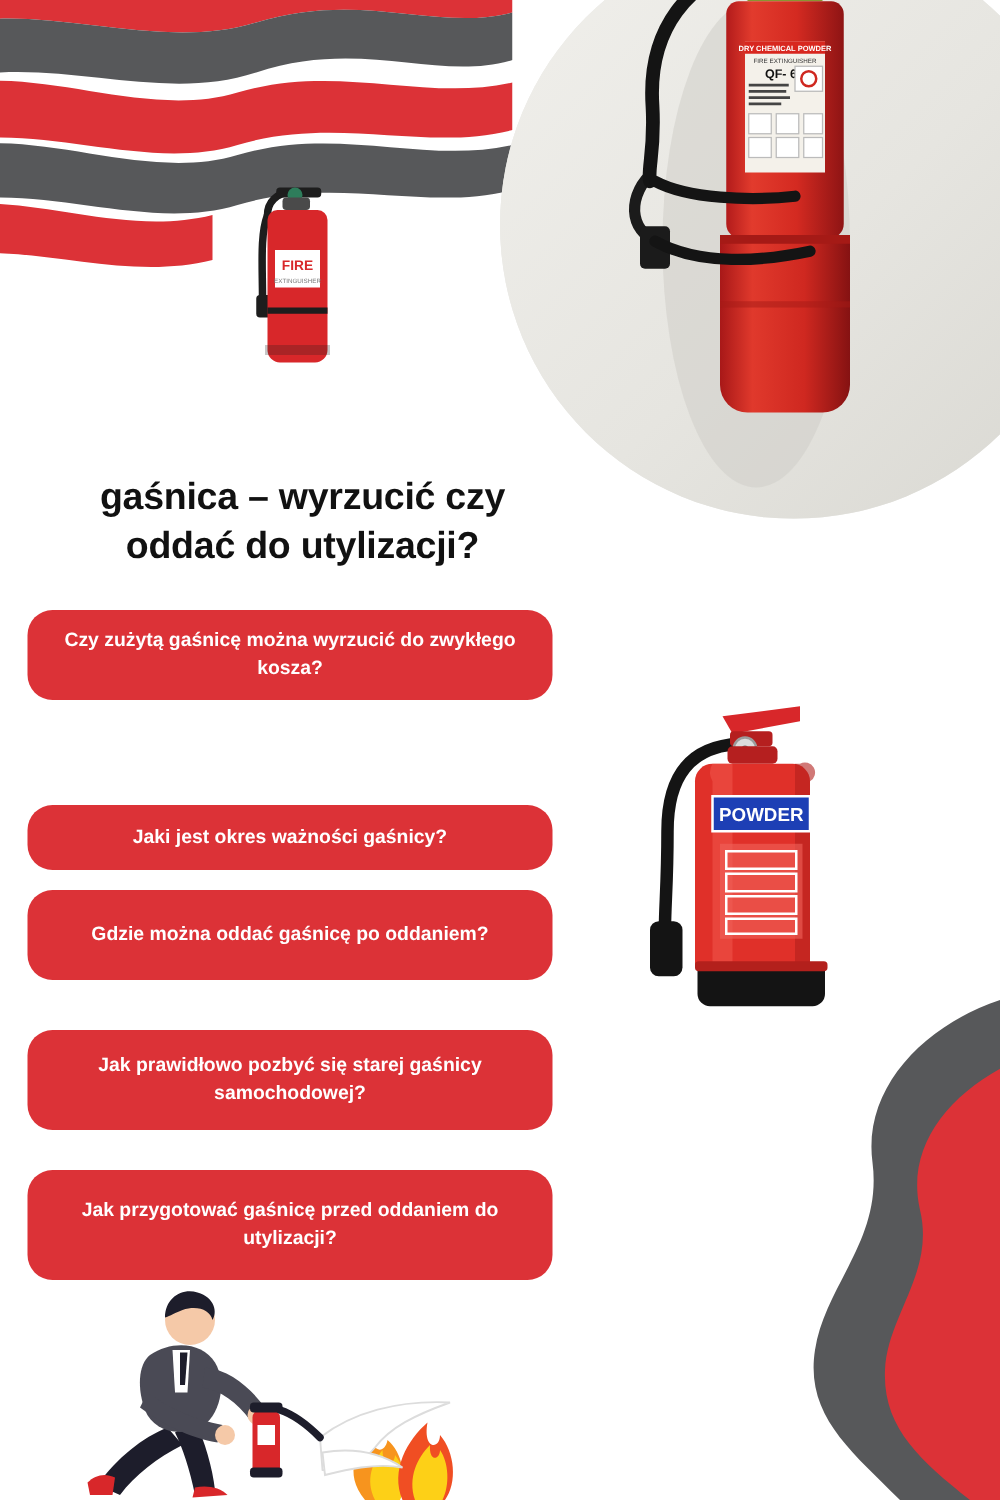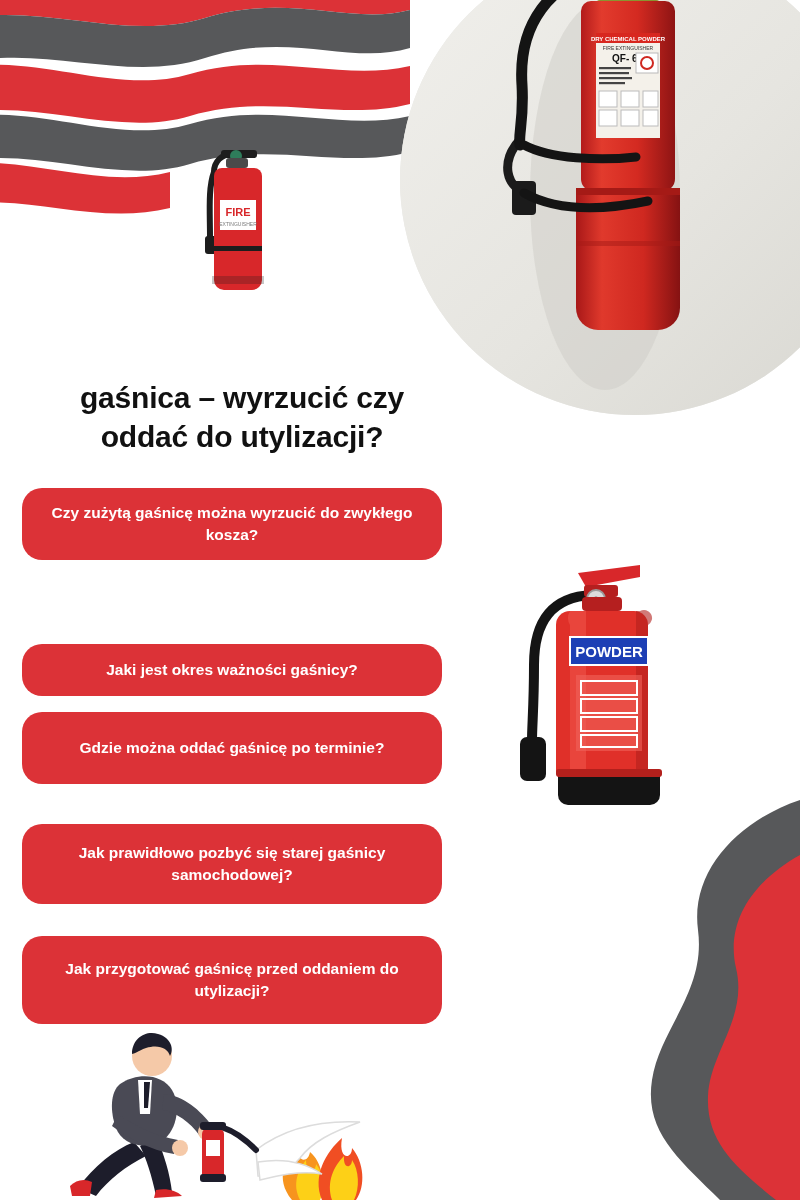--- a/index.html
+++ b/index.html
@@ -231,21 +231,21 @@
     <span>oddać do utylizacji?</span>
   </h1>
 
   <div class="qbar qbar-0">
     <span>Czy zużytą gaśnicę można wyrzucić do zwykłego kosza?</span>
   </div>
   <div class="qbar qbar-1">
     <span>Jaki jest okres ważności gaśnicy?</span>
   </div>
   <div class="qbar qbar-2">
-    <span>Gdzie można oddać gaśnicę po terminie?</span>
+    <span>Gdzie można oddać gaśnicę po oddaniem?</span>
   </div>
   <div class="qbar qbar-3">
     <span>Jak prawidłowo pozbyć się starej gaśnicy samochodowej?</span>
   </div>
   <div class="qbar qbar-4">
     <span>Jak przygotować gaśnicę przed oddaniem do utylizacji?</span>
   </div>
 
   <svg class="blobs" viewBox="0 0 260 440">
     <path d="M260,40 C200,60 150,110 158,170 C166,232 120,268 112,320 C104,372 140,400 180,440 L260,440 Z" fill="#57585a"></path>

